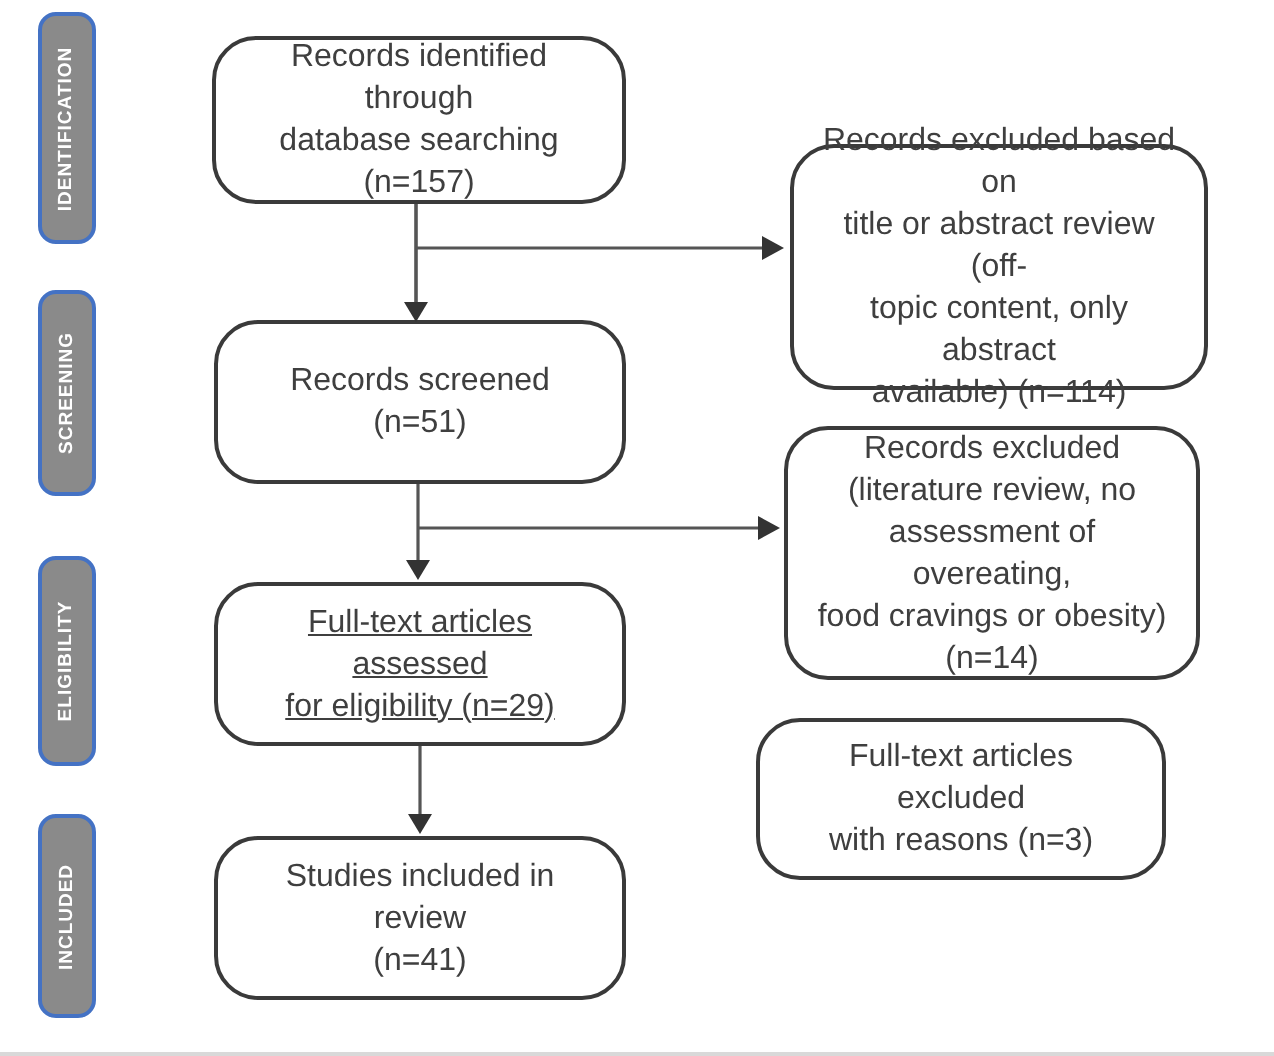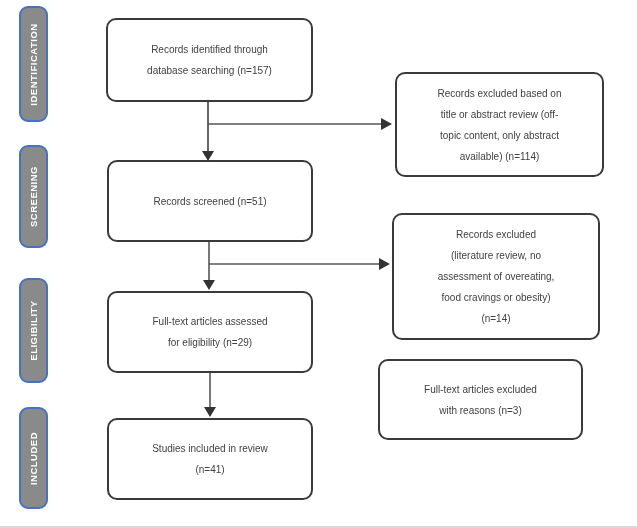--- a/index.html
+++ b/index.html
@@ -35,26 +35,26 @@
     white-space:nowrap;
     color:var(--stage-text);
     font-size:9.5px;
     font-weight:bold;
     letter-spacing:0.5px;
   }
   .fbox{
     position:absolute;
     background:var(--box-bg);
     border:2px solid var(--box-border);
-    border-radius:10px;
+    border-radius:22px;
     box-sizing:border-box;
     display:flex;align-items:center;justify-content:center;
     text-align:center;
     color:var(--text);
-    font-size:10px;
+    font-size:16px;
     line-height:21px;
     padding:6px 12px;
   }
   .box-text{white-space:pre-line;}
   .arrows{position:absolute;left:0;top:0;pointer-events:none;}
   .bottom-line{
     position:absolute;left:0;right:0;bottom:0;height:2px;
     background:var(--bottom-line);
   }
 </style>
@@ -76,30 +76,30 @@
     <span class="stage-label">INCLUDED</span>
   </div>
 
   <div class="fbox" style="left:106px;top:18px;width:207px;height:84px;">
     <span class="box-text">Records identified through
 database searching (n=157)</span>
   </div>
   <div class="fbox" style="left:107px;top:160px;width:206px;height:82px;">
     <span class="box-text">Records screened (n=51)</span>
   </div>
-  <div class="fbox" style="left:107px;top:291px;width:206px;height:82px;">
+  <div class="fbox" style="left:107px;top:291px;width:206px;height:82px;text-decoration:underline;">
     <span class="box-text">Full-text articles assessed
 for eligibility (n=29)</span>
   </div>
   <div class="fbox" style="left:107px;top:418px;width:206px;height:82px;">
     <span class="box-text">Studies included in review
 (n=41)</span>
   </div>
 
-  <div class="fbox" style="left:395px;top:72px;width:209px;height:105px;">
+  <div class="fbox" style="left:395px;top:72px;width:209px;height:123px;">
     <span class="box-text">Records excluded based on
 title or abstract review (off-
 topic content, only abstract
 available) (n=114)</span>
   </div>
   <div class="fbox" style="left:392px;top:213px;width:208px;height:127px;">
     <span class="box-text">Records excluded
 (literature review, no
 assessment of overeating,
 food cravings or obesity)

